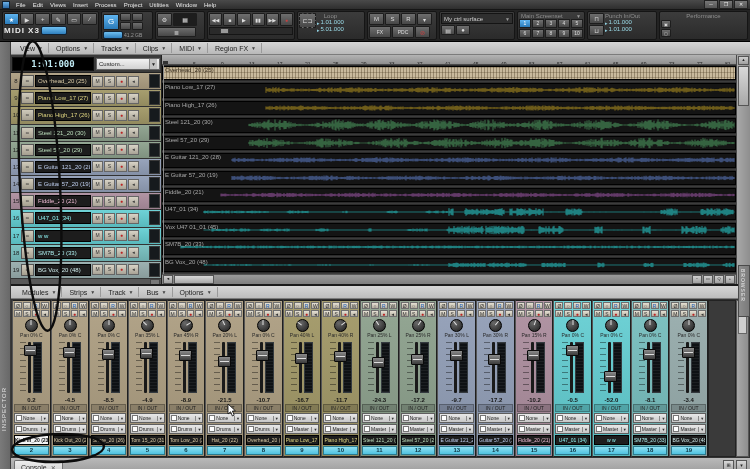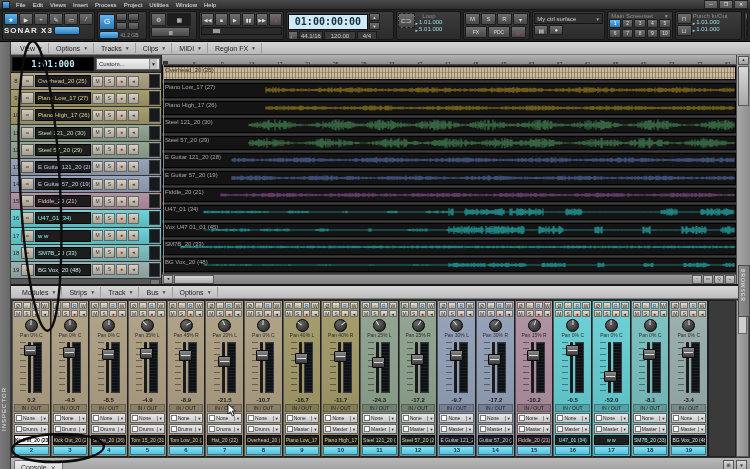--- a/index.html
+++ b/index.html
@@ -178,21 +178,21 @@
     <div class="tbm" style="width:93px">
       <div class="row" id="toolbtns">
           <span class="tbtn on" style="width: 13px; height: 10px;">★</span>
           <span class="tbtn" style="width: 13px; height: 10px;">▶</span>
           <span class="tbtn" style="width: 13px; height: 10px;">+</span>
           <span class="tbtn" style="width: 13px; height: 10px;">✎</span>
           <span class="tbtn" style="width: 13px; height: 10px;">▭</span>
           <span class="tbtn" style="width: 13px; height: 10px;">∕</span>
         </div>
       <div class="row">
-        <span class="logo">SONAR X3</span>
+        <span class="logo">MIDI X3</span>
         <span class="pill" style="width:24px"></span>
       </div>
     </div>
     <div class="tbm" style="width:48px">
       <div class="row">
         <span class="tbtn on" style="width:14px;height:14px;font-size:8px">G</span>
         <span style="display:flex;flex-direction:column;gap:1px">
           <span class="row">
               <span class="tbtn" style="width:9px;height:6px"></span>
           <span class="tbtn" style="width:9px;height:6px"></span>
@@ -221,35 +221,20 @@
       <div class="row" id="transportbtns">
           <span class="tbtn" style="width: 12px; height: 11px; font-size: 5px;">◀◀</span>
           <span class="tbtn" style="width: 12px; height: 11px; font-size: 5px;">■</span>
           <span class="tbtn" style="width: 12px; height: 11px; font-size: 5px;">▶</span>
           <span class="tbtn" style="width: 12px; height: 11px; font-size: 5px;">▮▮</span>
           <span class="tbtn" style="width: 12px; height: 11px; font-size: 5px;">▶▶</span>
           <span class="tbtn" style="width: 12px; height: 11px; font-size: 5px; color: rgb(199, 64, 64);">●</span>
         </div>
       <div class="row" style="height:6px;background:#2a2a2a;border:1px solid #151515;position:relative">
         <span style="position:absolute;left:10px;top:0;width:7px;height:4px;background:#999;border:1px solid #333"></span>
-      </div>
-    </div>
-    <div class="tbm" style="width:108px">
-      <div class="row">
-        <span class="timedisp">01:00:00:00</span>
-        <span style="display:flex;flex-direction:column;gap:1px">
-          <span class="tbtn" style="width:9px;height:6px;font-size:4px">▲</span>
-          <span class="tbtn" style="width:9px;height:6px;font-size:4px">▼</span>
-        </span>
-      </div>
-      <div class="row">
-        <span class="tbtn" style="width:8px;height:8px">♩</span>
-        <span class="subcell" style="width:22px">44.1/16</span>
-        <span class="subcell" style="width:30px">120.00</span>
-        <span class="subcell" style="width:18px">4/4</span>
       </div>
     </div>
     <div class="tbm" style="width:64px">
       <div class="row" style="align-items:flex-start">
         <span class="tbtn" style="width:15px;height:13px;border-style:dashed">⊏⊐</span>
         <span style="display:flex;flex-direction:column">
           <span class="glabel">Loop</span>
           <span class="row">
               <span class="flag">▸</span>
             <span class="cyanval">1.01.000</span>

